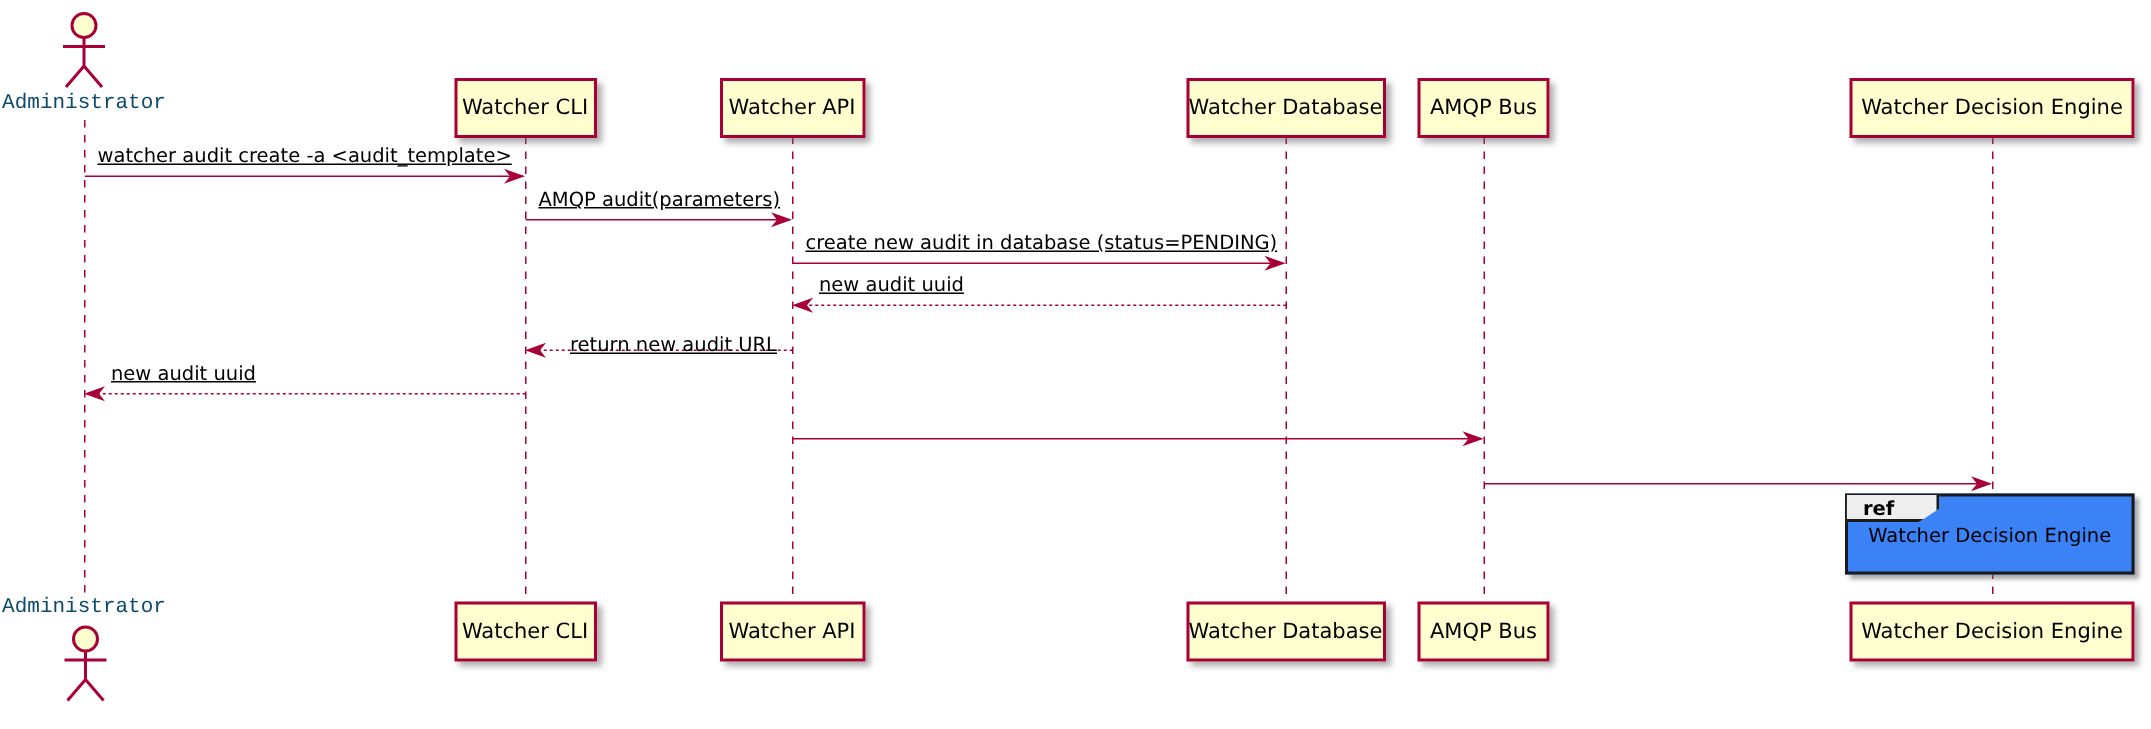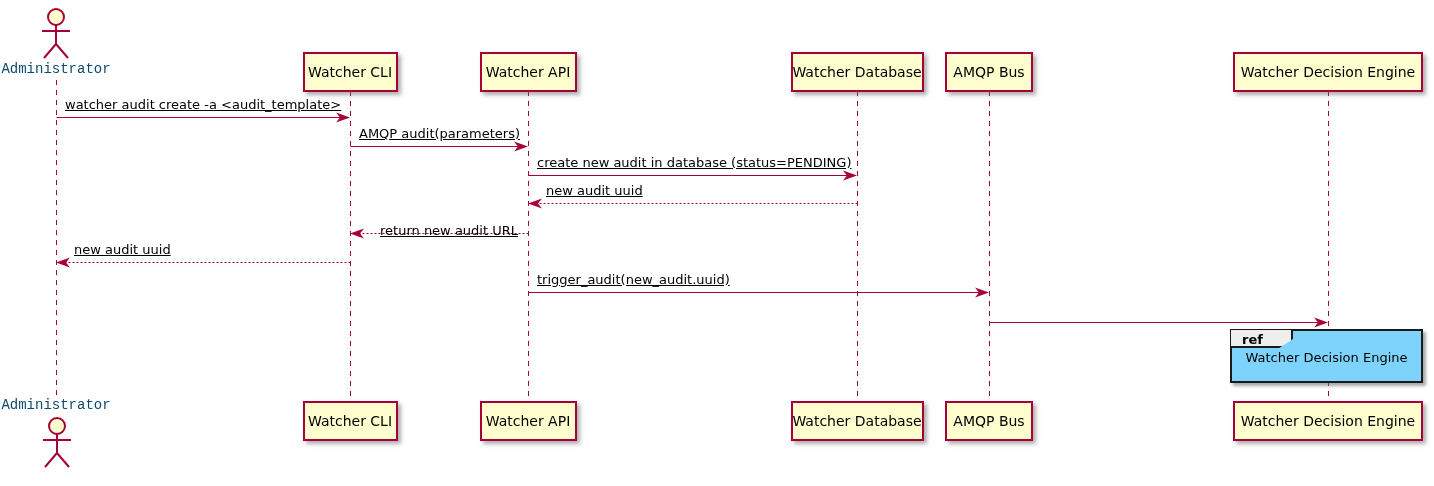--- a/index.html
+++ b/index.html
@@ -39,21 +39,21 @@
     position: absolute;
     font-size: 13px;
     color: #000000;
     white-space: nowrap;
     line-height: 16px;
     text-decoration: underline;
   }
   .ref-frame {
     position: absolute;
     box-sizing: border-box;
-    background: #7dd3fc;
+    background: #3b82f6;
     border: 2px solid #1A1A1A;
     box-shadow: 3px 3px 3px rgba(110,110,110,0.6);
   }
   .ref-tab {
     position: absolute;
     left: -1px;
     top: -1px;
     width: 62px;
     height: 18px;
     background: #EEEEEE;
@@ -149,21 +149,20 @@
       </div>
       <div class="pbox" style="left: 1233px; top: 401px; width: 190px;">
         <span>Watcher Decision Engine</span>
       </div>
       <div class="msg-label" style="left: 65px; top: 97px;">watcher audit create -a &lt;audit_template&gt;</div>
       <div class="msg-label" style="left: 359px; top: 126px;">AMQP audit(parameters)</div>
       <div class="msg-label" style="left: 537px; top: 155px;">create new audit in database (status=PENDING)</div>
       <div class="msg-label" style="left: 546px; top: 183px;">new audit uuid</div>
       <div class="msg-label" style="left: 380px; top: 213px; margin-top: 10px;">return new audit URL</div>
       <div class="msg-label" style="left: 74px; top: 242px;">new audit uuid</div>
-      <div class="msg-label" style="left: 537px; top: 272px;">trigger_audit(new_audit.uuid)</div>
       <div class="ref-frame" style="left: 1230px; top: 329px; width: 193px; height: 54px;">
         <div class="ref-tab"></div>
         <div class="ref-keyword">ref</div>
         <div class="ref-body">
           <div>Watcher Decision Engine</div>
         </div>
       </div>
     </div>
 </div>
 

